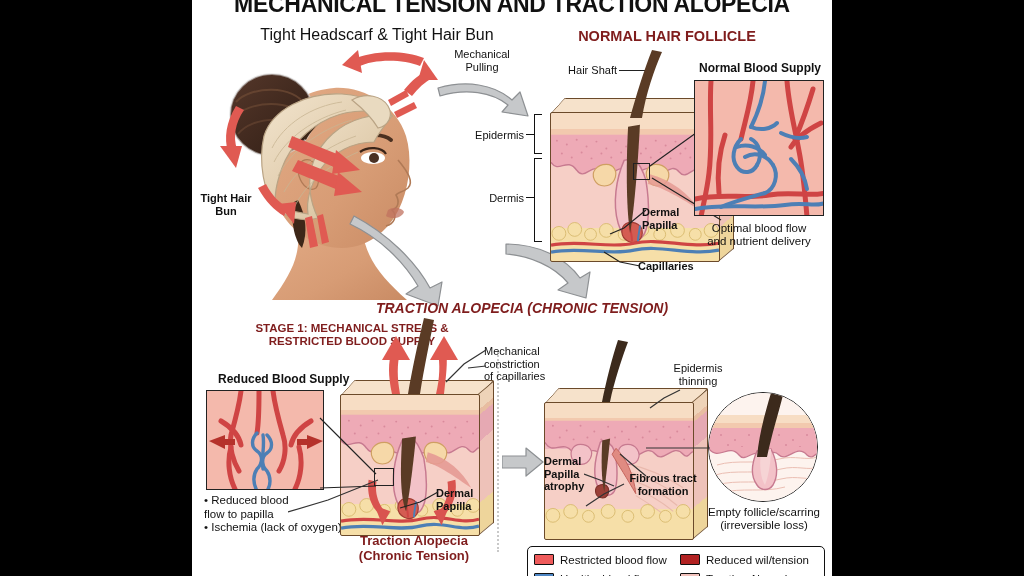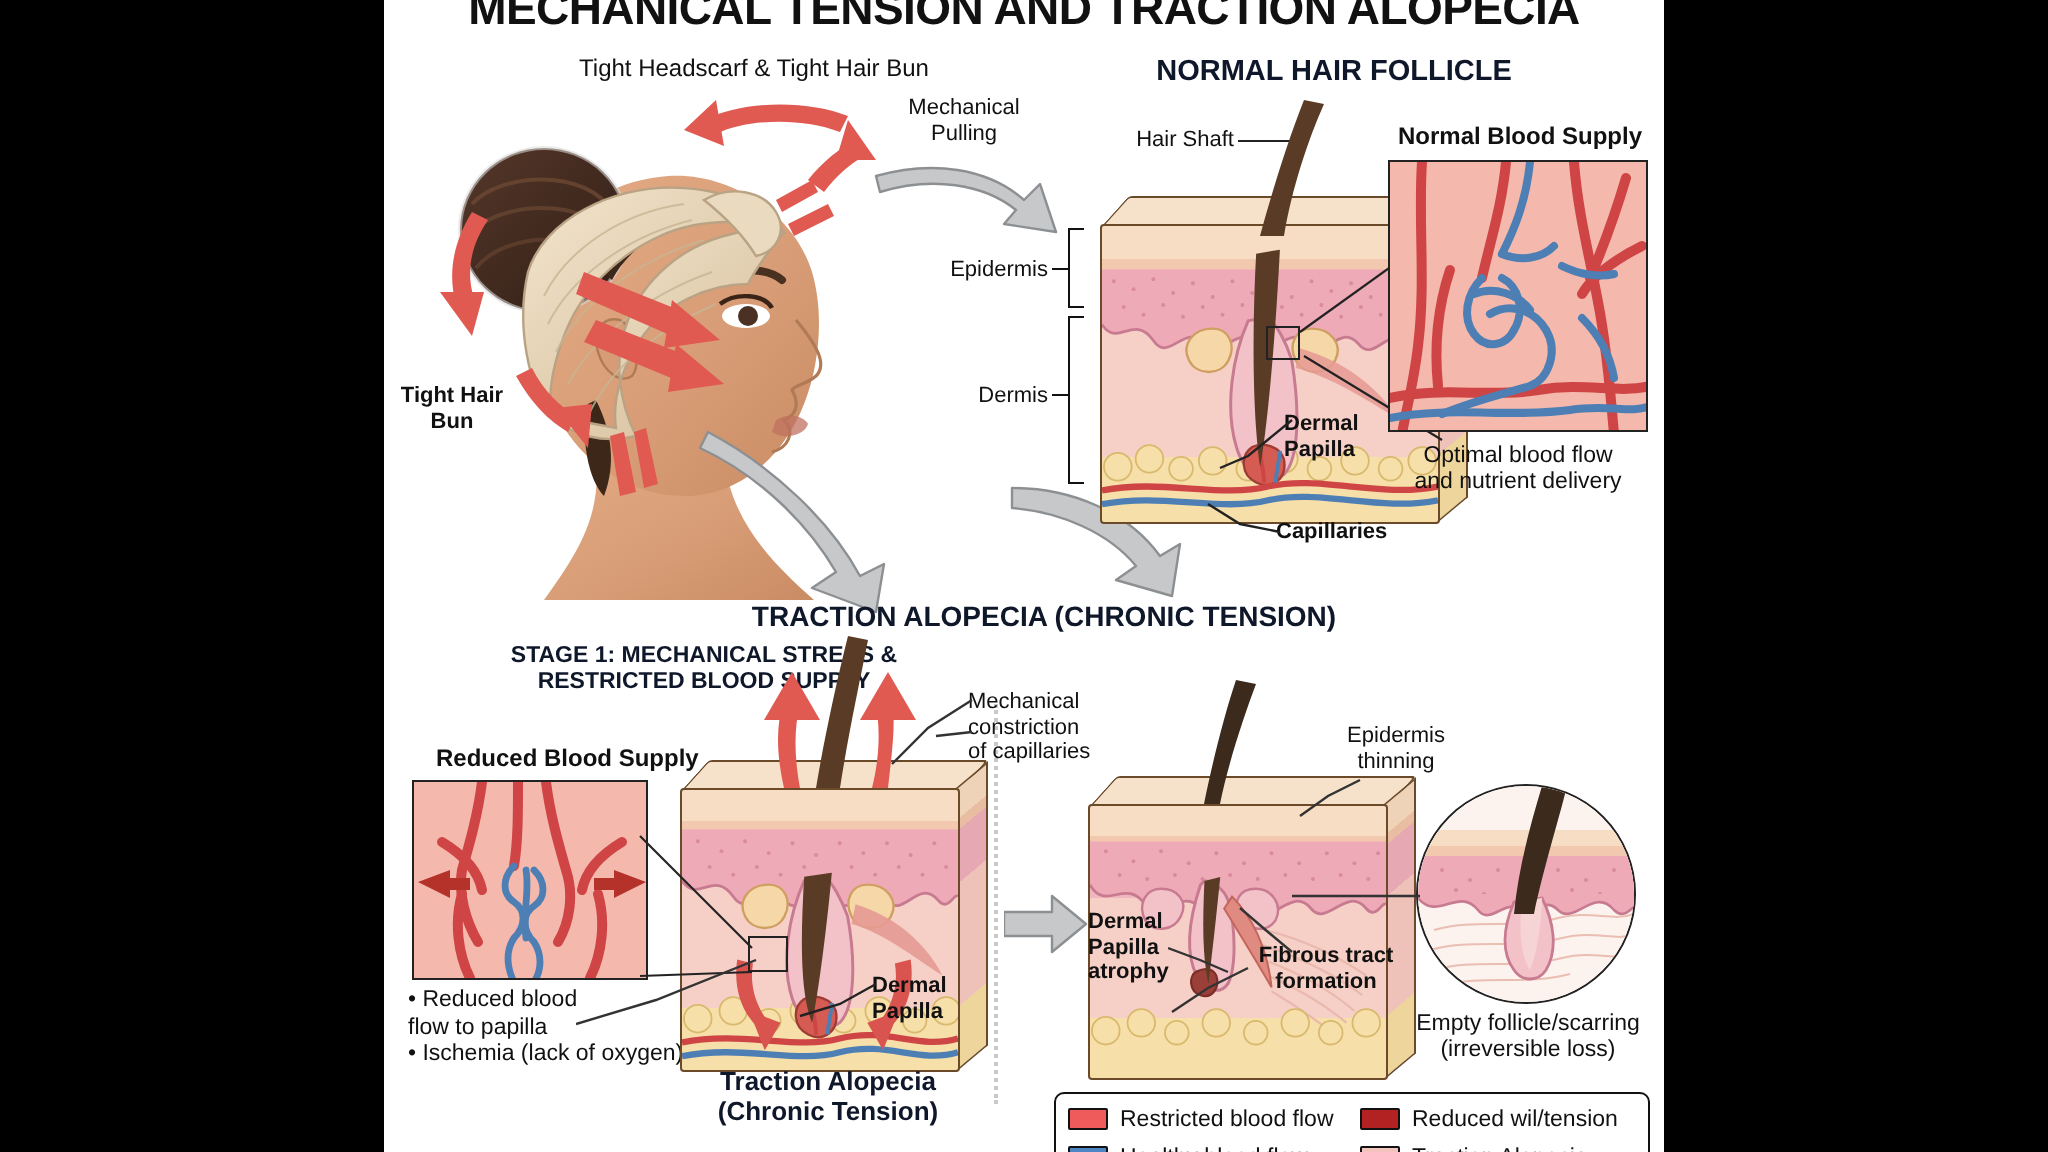--- a/index.html
+++ b/index.html
@@ -16,26 +16,26 @@
   }
   .abs { position: absolute; }
 
   
   #main-title {
     left: 0; top: -9px; width: 640px; text-align: center;
     font-size: 23px; font-weight: bold; letter-spacing: -0.3px;
     color: #111; white-space: nowrap;
   }
   .sec-title {
-    font-weight: bold; color: #0f172a; text-align: center; white-space: nowrap;
+    font-weight: bold; color: #7f1d1d; text-align: center; white-space: nowrap;
   }
   #src-title { left: 55px; top: 28px; width: 260px; font-size: 11px; line-height: 13px; font-weight: bold; text-align: center; color: #111; }
-  #src-title .sub { font-weight: normal; font-size: 12px; }
+  #src-title .sub { font-weight: normal; font-size: 16px; }
   #normal-title { left: 350px; top: 28px; width: 250px; font-size: 14.5px; }
-  #ta-title { left: 120px; top: 300px; width: 420px; font-size: 14px; }
+  #ta-title { left: 120px; top: 300px; width: 420px; font-size: 14px; font-style: italic; }
   #stage1-title { left: 10px; top: 322px; width: 300px; font-size: 11.5px; line-height: 13px; }
   #stage2-title { left: 330px; top: 322px; width: 310px; font-size: 11.5px; line-height: 13px; }
 
   
   .lbl { font-size: 11px; color: #111; line-height: 12.5px; }
   .lbl.b { font-weight: bold; }
   .lbl.c { text-align: center; }
   .lbl.r { text-align: right; }
 
   

